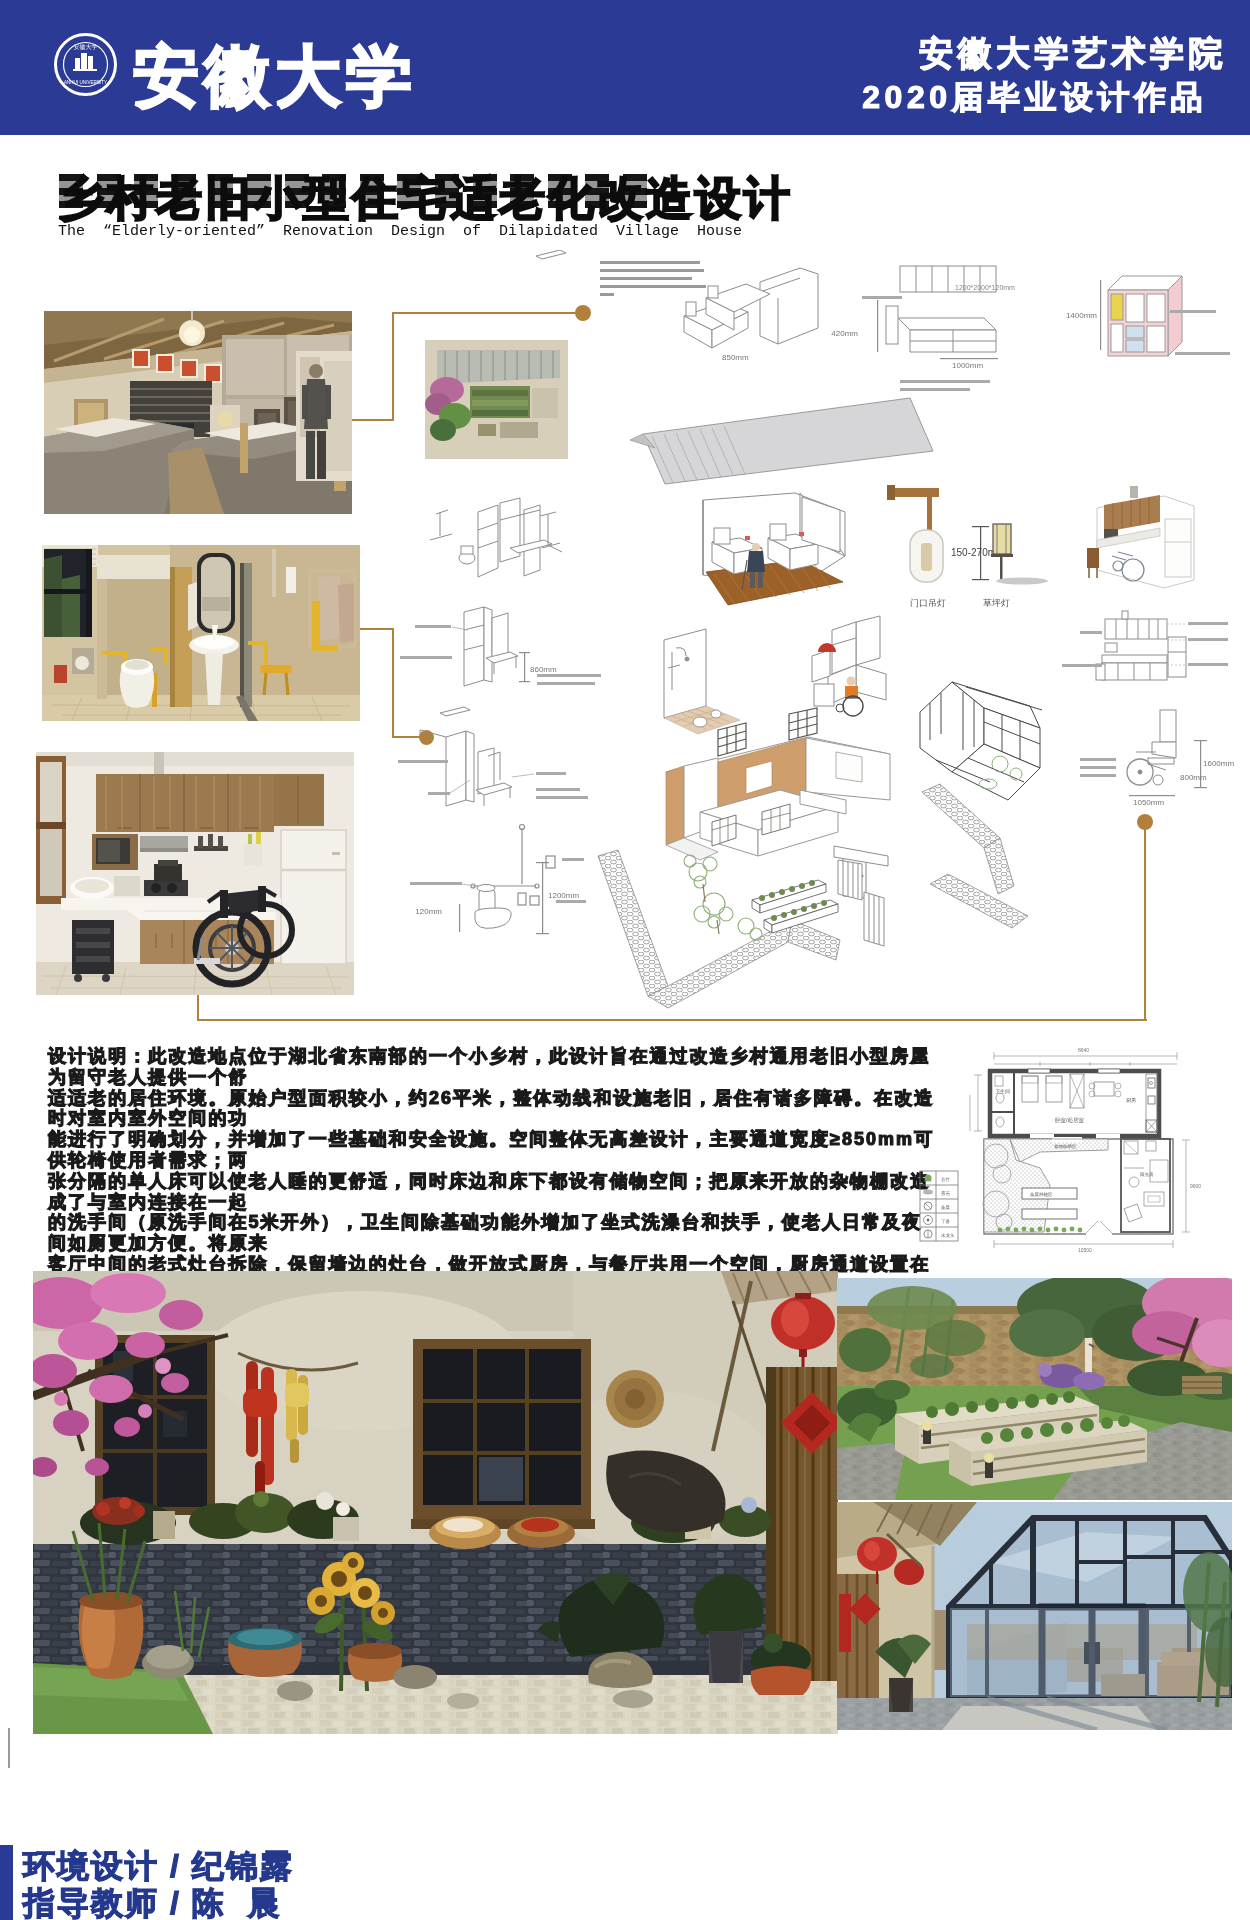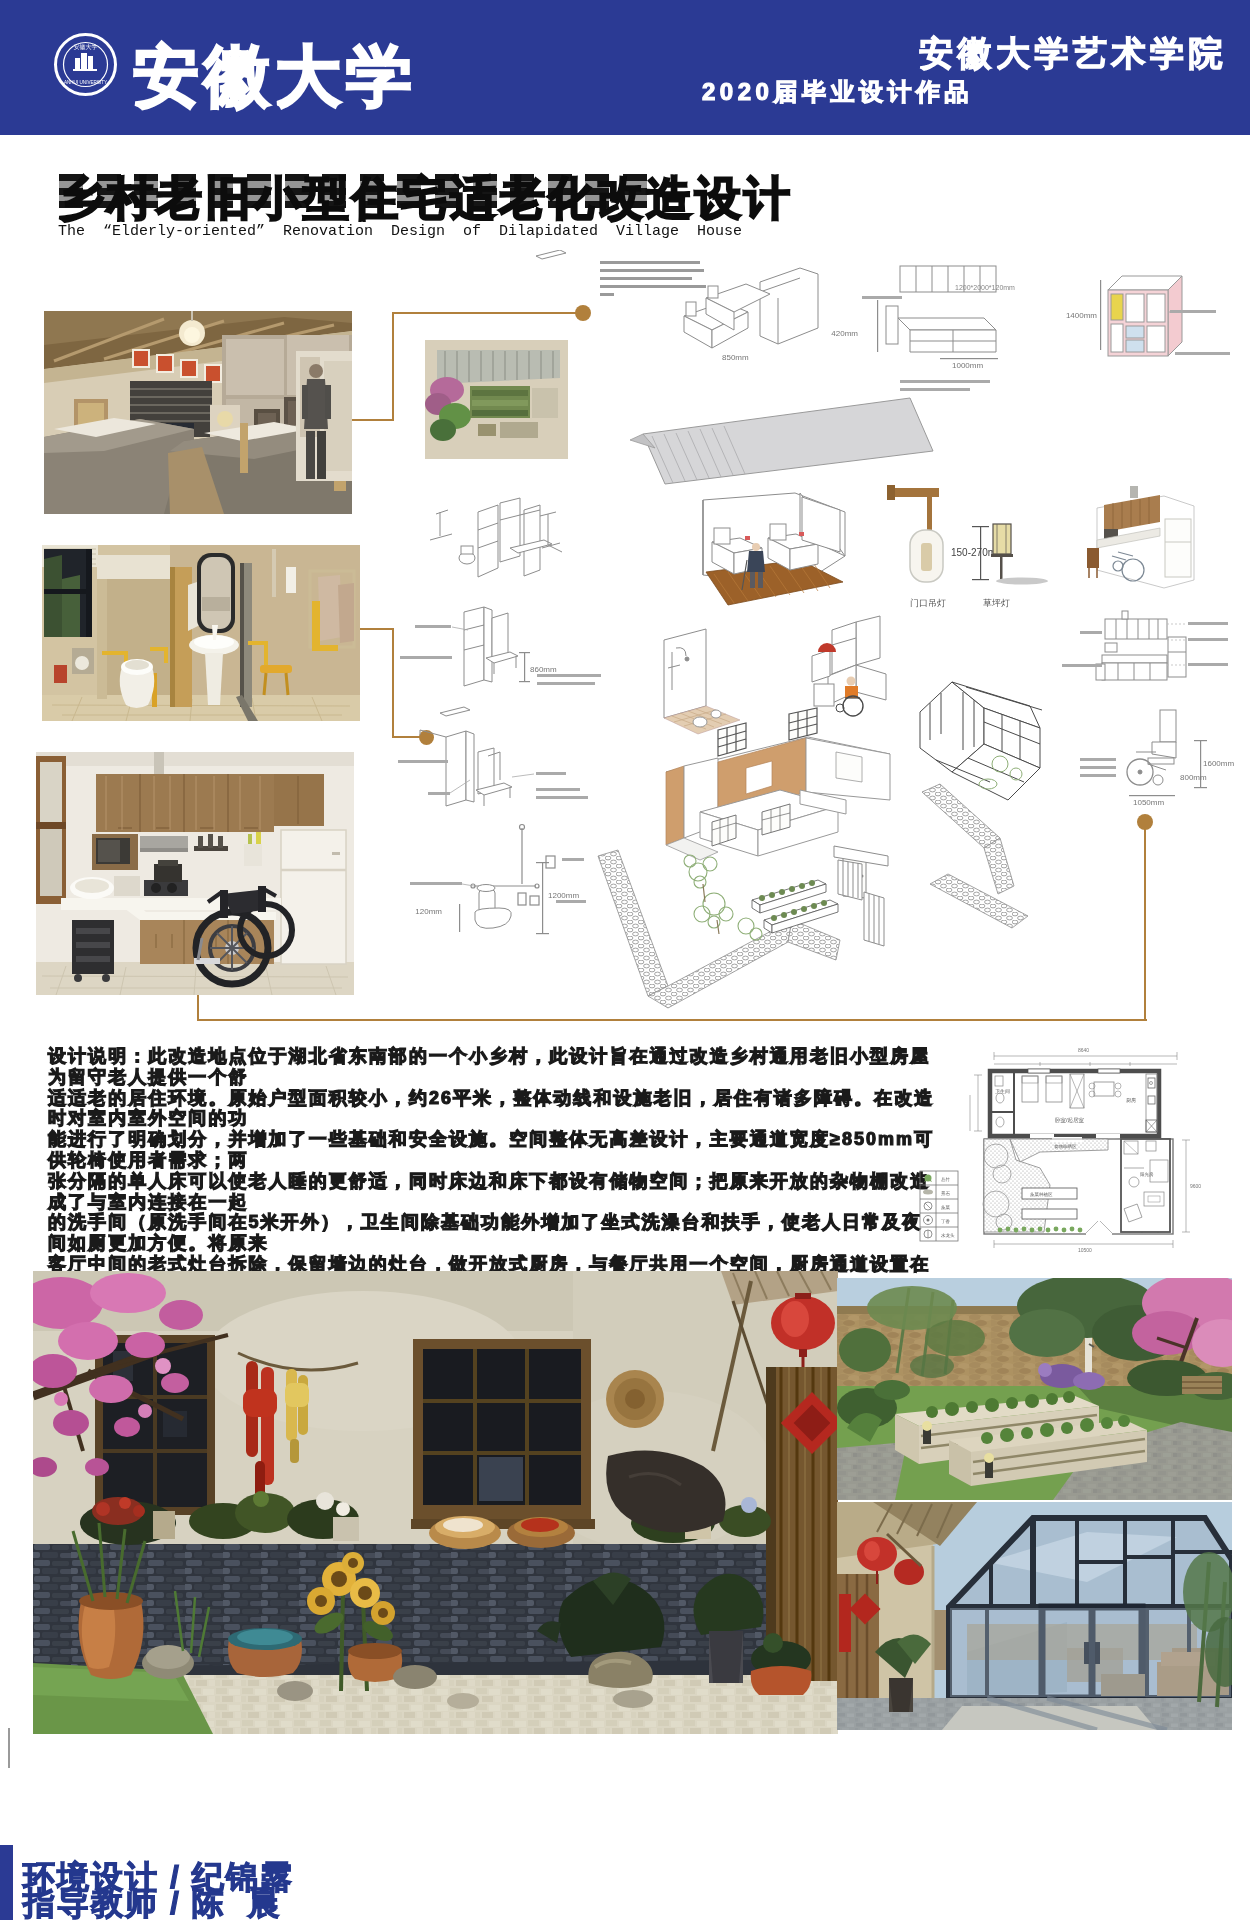--- a/index.html
+++ b/index.html
@@ -23,21 +23,21 @@
     <rect x="35" y="24" width="5" height="14" fill="#ffffff"></rect>
     <rect x="20" y="37" width="24" height="2" fill="#ffffff"></rect>
     <text x="32.5" y="17" font-size="6" fill="#ffffff" text-anchor="middle" style="-webkit-text-stroke:0.3px #fff;">安徽大学</text>
     <text x="32.5" y="52" font-size="4.6" fill="#ffffff" text-anchor="middle">ANHUI UNIVERSITY</text>
   </svg>
 
   <div class="abs" style="left:133px;top:32px;font-size:66px;font-weight:bold;color:#ffffff;letter-spacing:5px;-webkit-text-stroke:2.5px #fff;">安徽大学</div>
 
   <div class="abs cjk" style="left:722px;top:31px;width:505px;text-align:right;font-size:34px;font-weight:bold;color:#ffffff;letter-spacing:4.5px;">安徽大学艺术学院</div>
 
-  <div class="abs cjk" style="left:702px;top:76px;width:505px;text-align:left;font-size:24px;font-weight:bold;color:#ffffff;letter-spacing:4.5px;">2020届毕业设计作品</div>
+  <div class="abs cjk" style="left:702px;top:76px;width:505px;text-align:right;font-size:32px;font-weight:bold;color:#ffffff;letter-spacing:4.5px;">2020届毕业设计作品</div>
 
   <div class="abs" style="left:59px;top:174px;width:590px;height:34px;background:repeating-linear-gradient(90deg,#151515 0 24px,#ffffff 24px 37.6px);"></div>
   <div class="abs" style="left:59px;top:181px;width:590px;height:7px;background:#ffffff;opacity:0.55;"></div>
   <div class="abs" style="left:59px;top:195px;width:590px;height:6px;background:#ffffff;opacity:0.55;"></div>
   <div class="abs" style="left:58px;top:223px;font-size:15px;color:#111;font-family:'Liberation Mono',monospace;word-spacing:9px;">The  “Elderly-oriented”  Renovation  Design  of  Dilapidated  Village  House</div>
 
   <div class="abs" style="left:58px;top:168px;font-size:46px;font-weight:bold;color:#0c0c0c;letter-spacing:3px;-webkit-text-stroke:2.2px #0c0c0c;">乡村老旧小型住宅适老化改造设计</div>
 
   <svg class="abs" style="left:44px;top:311px;" width="308" height="203" viewBox="0 0 308 203">
 
@@ -1454,17 +1454,17 @@
     <ellipse cx="388" cy="150" rx="20" ry="35" fill="#486a40" opacity="0.85"></ellipse>
 
     <line x1="150" y1="196" x2="260" y2="228" stroke="#7b8896" stroke-width="5" opacity="0.6"></line>
     <line x1="210" y1="196" x2="330" y2="228" stroke="#7b8896" stroke-width="5" opacity="0.6"></line>
   </svg>
 
   <div class="abs" style="left:8px;top:1728px;width:1.5px;height:40px;background:#9a9a9a;"></div>
 
   <div class="abs" style="left:0;top:1845px;width:13px;height:75px;background:#2b3a94;"></div>
 
-  <div class="abs cjk" style="left:23px;top:1845px;font-size:32px;font-weight:bold;color:#24388e;letter-spacing:2px;margin-top:11px;">环境设计 / 纪锦露</div>
+  <div class="abs cjk" style="left:23px;top:1845px;font-size:32px;font-weight:bold;color:#24388e;letter-spacing:2px;">环境设计 / 纪锦露</div>
 
   <div class="abs cjk" style="left:23px;top:1882px;font-size:32px;font-weight:bold;color:#24388e;letter-spacing:2px;">指导教师 / 陈&nbsp;&nbsp;晨</div>
 
 </div>
 
 </body></html>

